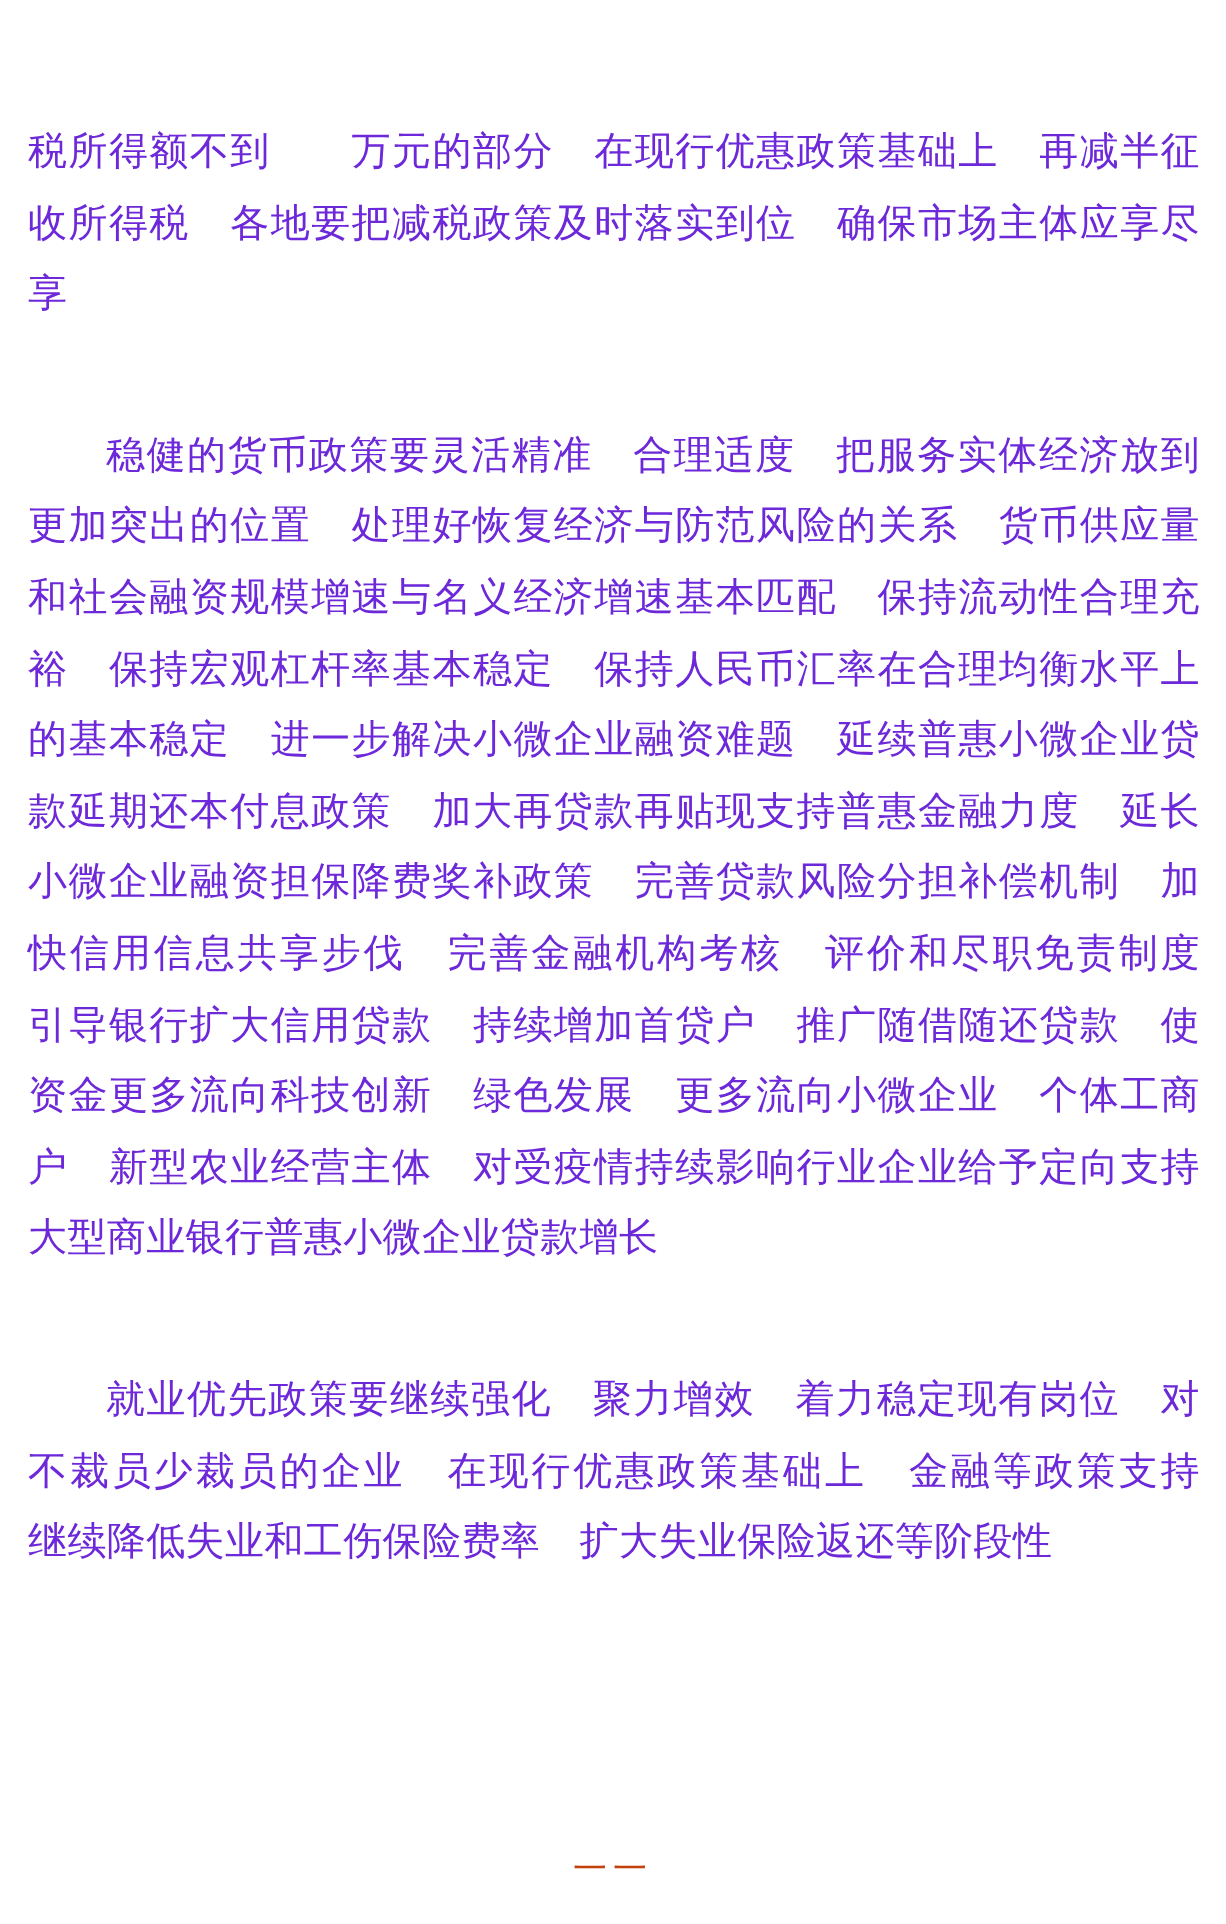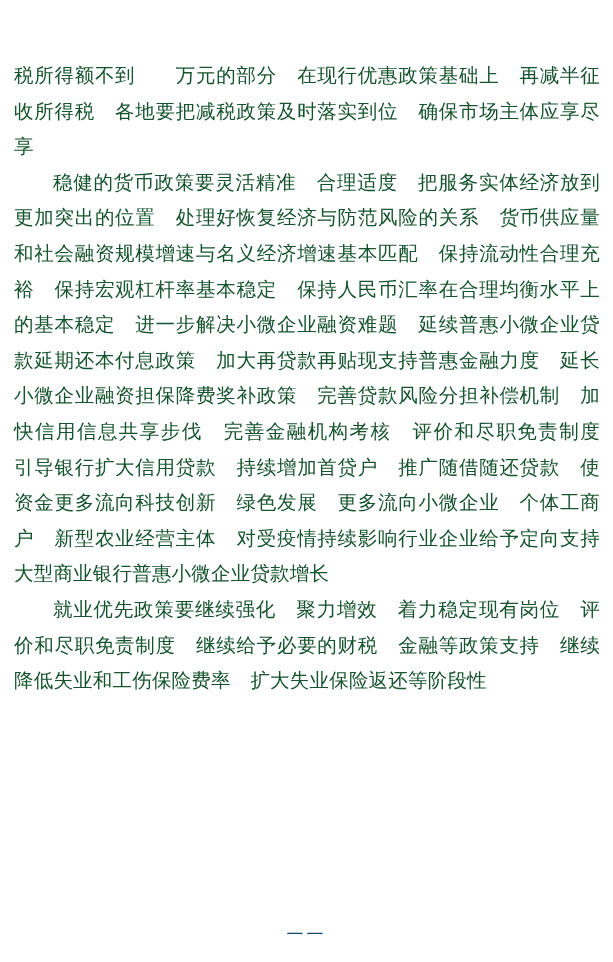--- a/index.html
+++ b/index.html
@@ -20,52 +20,53 @@
   }
   .doc-body {
     position: absolute;
     left: 14px;
     top: 58px;
     width: 586px;
   }
   .para {
     font-size: 19.5px;
     line-height: 35.6px;
-    color: #14532d;
+    color: #6d28d9;
     text-align: justify;
     text-justify: inter-ideograph;
     margin: 0;
     letter-spacing: 0.2px;
     font-weight: 500;
   }
   .para.indent {
     text-indent: 39px;
+    margin-top: 45px;
   }
   .page-number {
     position: absolute;
     left: 0;
     right: 0;
     bottom: 16px;
     text-align: center;
     font-size: 17px;
-    color: #0c4a6e;
+    color: #c2410c;
     letter-spacing: 3px;
   }
   .pn-inner {
     display: inline-block;
   }
 </style>
 </head>
 <body>
 
 <div class="page">
 
   <div class="doc-body">
     <p class="para">税所得额不到　　万元的部分　在现行优惠政策基础上　再减半征收所得税　各地要把减税政策及时落实到位　确保市场主体应享尽享</p>
     <p class="para indent">稳健的货币政策要灵活精准　合理适度　把服务实体经济放到更加突出的位置　处理好恢复经济与防范风险的关系　货币供应量和社会融资规模增速与名义经济增速基本匹配　保持流动性合理充裕　保持宏观杠杆率基本稳定　保持人民币汇率在合理均衡水平上的基本稳定　进一步解决小微企业融资难题　延续普惠小微企业贷款延期还本付息政策　加大再贷款再贴现支持普惠金融力度　延长小微企业融资担保降费奖补政策　完善贷款风险分担补偿机制　加快信用信息共享步伐　完善金融机构考核　评价和尽职免责制度　引导银行扩大信用贷款　持续增加首贷户　推广随借随还贷款　使资金更多流向科技创新　绿色发展　更多流向小微企业　个体工商户　新型农业经营主体　对受疫情持续影响行业企业给予定向支持　大型商业银行普惠小微企业贷款增长</p>
-    <p class="para indent">就业优先政策要继续强化　聚力增效　着力稳定现有岗位　评价和尽职免责制度　继续给予必要的财税　金融等政策支持　继续降低失业和工伤保险费率　扩大失业保险返还等阶段性</p>
+    <p class="para indent">就业优先政策要继续强化　聚力增效　着力稳定现有岗位　对不裁员少裁员的企业　在现行优惠政策基础上　金融等政策支持　继续降低失业和工伤保险费率　扩大失业保险返还等阶段性</p>
   </div>
 
   <div class="page-number">
     <span class="pn-inner">一一</span>
   </div>
 
 </div>
 
 </body></html>

